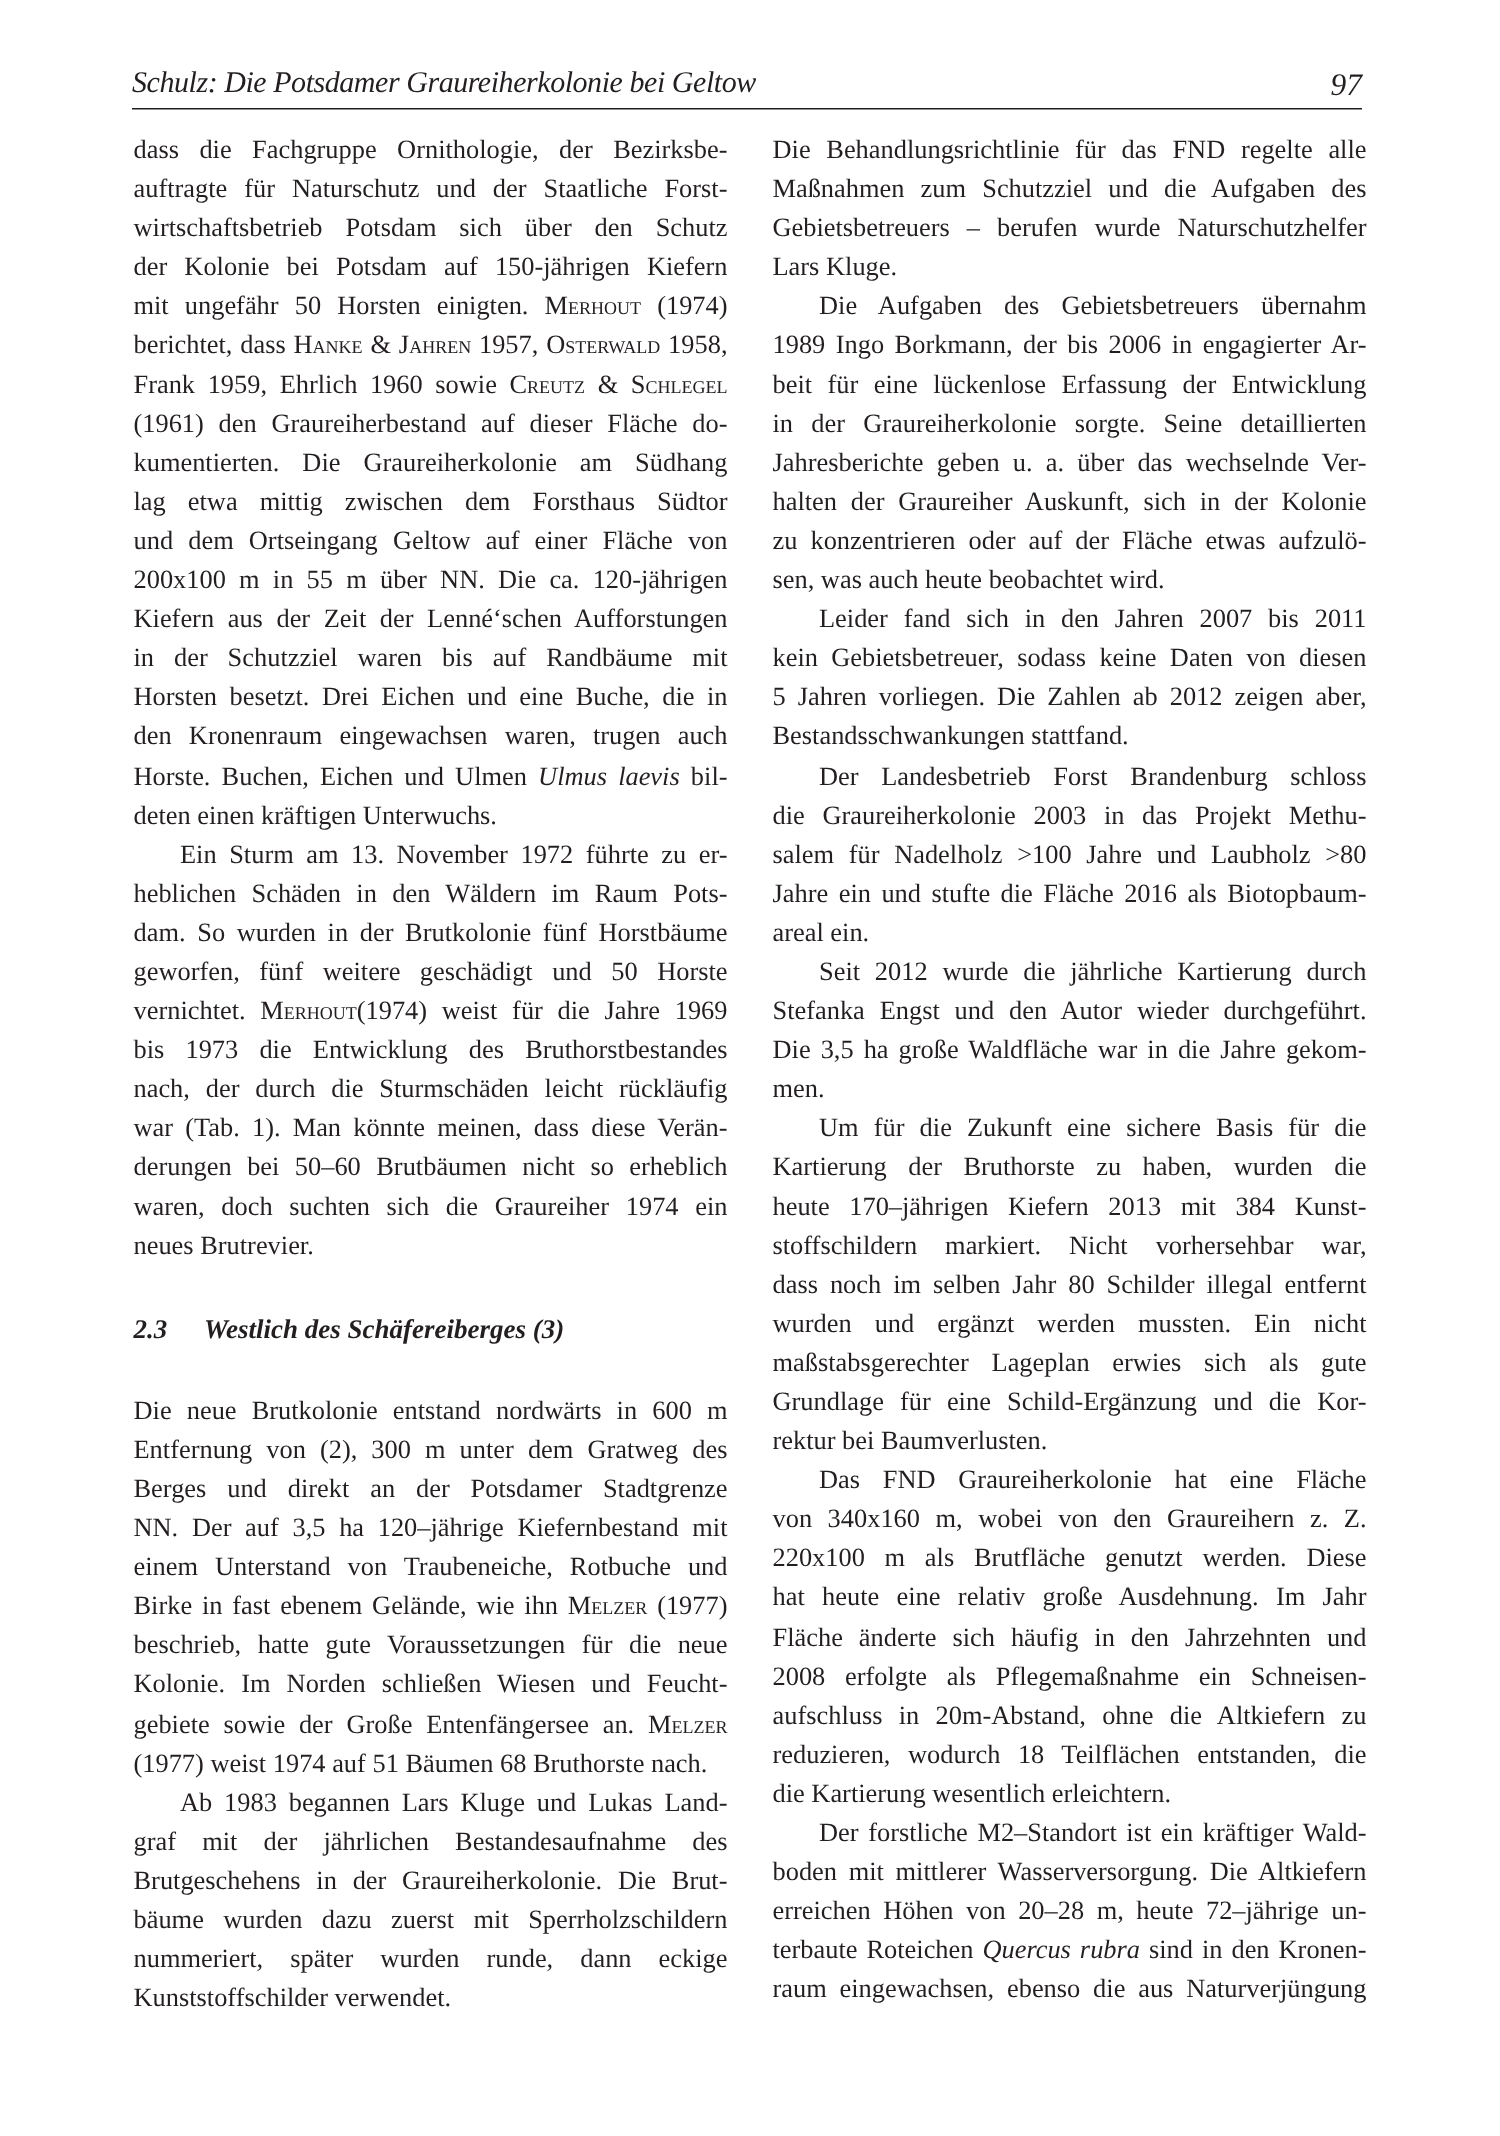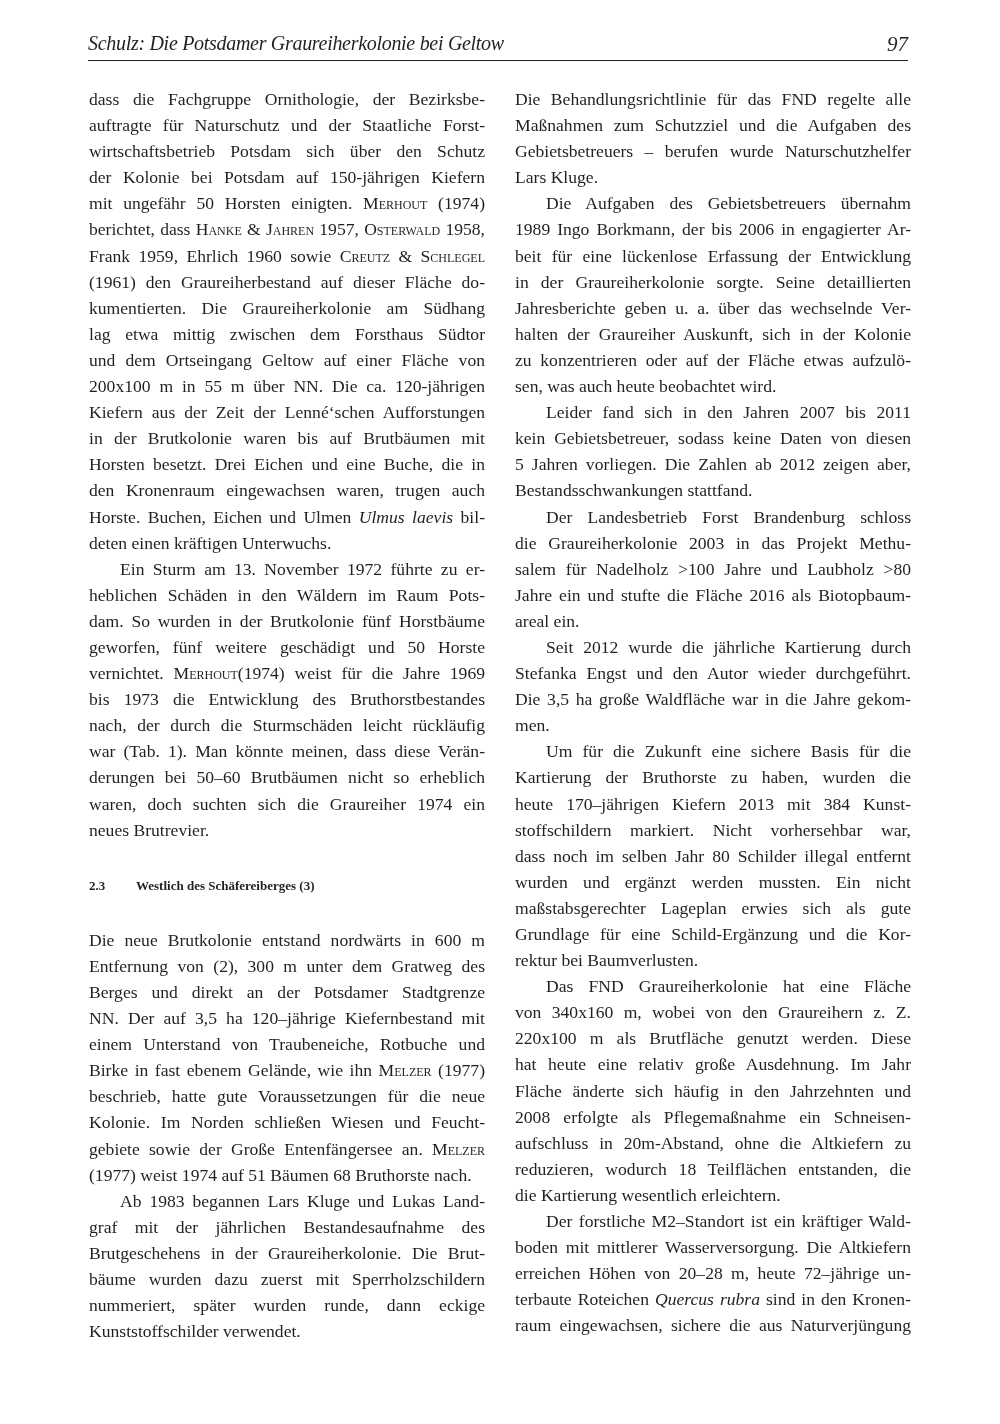--- a/index.html
+++ b/index.html
@@ -2,42 +2,42 @@
 <html><head>
 <meta charset="utf-8">
 <style>
   html, body { margin: 0; padding: 0; background: #ffffff; }
   body {
     width: 1000px; height: 1424px; position: relative; overflow: hidden;
     font-family: "Liberation Serif", "DejaVu Serif", serif;
     color: #231f20;
   }
   .header {
-    position: absolute; left: 88px; top: 32px; width: 820px; height: 28px;
+    position: absolute; left: 88px; top: 44px; width: 820px; height: 28px;
     border-bottom: 1.6px solid #231f20;
   }
   .header-title {
     position: absolute; left: 0; top: 0;
     font-style: italic; font-size: 20px; letter-spacing: -0.3px;
   }
   .page-number {
     position: absolute; right: 0; top: 0; font-size: 21px; font-style: italic;
   }
   .col {
     position: absolute; top: 86px; width: 396px;
     font-size: 17.6px; line-height: 26.1px;
   }
   .col-left { left: 89px; }
   .col-right { left: 515px; }
   .col p { margin: 0; text-align: justify; }
   .sc { font-variant: small-caps; margin-top: 16px; }
   .it { font-style: italic; }
   .heading {
     font-weight: bold; margin: 30px 0 28px 0 !important; text-align: left !important;
-    display: flex; font-size: 13px;
+    display: flex; font-size: 18px; font-style: italic;
   }
   .heading .num { width: 47px; }
   .line { display: block; text-align: justify; text-align-last: justify; white-space: nowrap; }
   .line.last { text-align-last: left; }
   .line.ind { padding-left: 31px; }
 </style>
 </head>
 <body>
 
 <div class="header">
@@ -53,21 +53,21 @@
       <span class="line">der Kolonie bei Potsdam auf 150-jährigen Kiefern</span>
       <span class="line">mit ungefähr 50 Horsten einigten. <span class="sc">Merhout</span> (1974)</span>
       <span class="line">berichtet, dass <span class="sc">Hanke</span> &amp; <span class="sc">Jahren</span> 1957, <span class="sc">Osterwald</span> 1958,</span>
       <span class="line">Frank 1959, Ehrlich 1960 sowie <span class="sc">Creutz</span> &amp; <span class="sc">Schlegel</span></span>
       <span class="line">(1961) den Graureiherbestand auf dieser Fläche do-</span>
       <span class="line">kumentierten. Die Graureiherkolonie am Südhang</span>
       <span class="line">lag etwa mittig zwischen dem Forsthaus Südtor</span>
       <span class="line">und dem Ortseingang Geltow auf einer Fläche von</span>
       <span class="line">200x100 m in 55 m über NN. Die ca. 120-jährigen</span>
       <span class="line">Kiefern aus der Zeit der Lenné‘schen Aufforstungen</span>
-      <span class="line">in der Brutkolonie waren bis auf Brutbäumen mit</span>
+      <span class="line">in der Schutzziel waren bis auf Randbäume mit</span>
       <span class="line">Horsten besetzt. Drei Eichen und eine Buche, die in</span>
       <span class="line">den Kronenraum eingewachsen waren, trugen auch</span>
       <span class="line">Horste. Buchen, Eichen und Ulmen <span class="it">Ulmus laevis</span> bil-</span>
       <span class="line last">deten einen kräftigen Unterwuchs.</span>
     </div>
   <div class="para">
       <span class="line ind">Ein Sturm am 13. November 1972 führte zu er-</span>
       <span class="line">heblichen Schäden in den Wäldern im Raum Pots-</span>
       <span class="line">dam. So wurden in der Brutkolonie fünf Horstbäume</span>
       <span class="line">geworfen, fünf weitere geschädigt und 50 Horste</span>
@@ -161,15 +161,15 @@
       <span class="line">2008 erfolgte als Pflegemaßnahme ein Schneisen-</span>
       <span class="line">aufschluss in 20m-Abstand, ohne die Altkiefern zu</span>
       <span class="line">reduzieren, wodurch 18 Teilflächen entstanden, die</span>
       <span class="line last">die Kartierung wesentlich erleichtern.</span>
     </div>
   <div class="para">
       <span class="line ind">Der forstliche M2–Standort ist ein kräftiger Wald-</span>
       <span class="line">boden mit mittlerer Wasserversorgung. Die Altkiefern</span>
       <span class="line">erreichen Höhen von 20–28 m, heute 72–jährige un-</span>
       <span class="line">terbaute Roteichen <span class="it">Quercus rubra</span> sind in den Kronen-</span>
-      <span class="line">raum eingewachsen, sichere die aus Naturverjüngung</span>
+      <span class="line">raum eingewachsen, ebenso die aus Naturverjüngung</span>
     </div>
 </div>
 
 </body></html>

